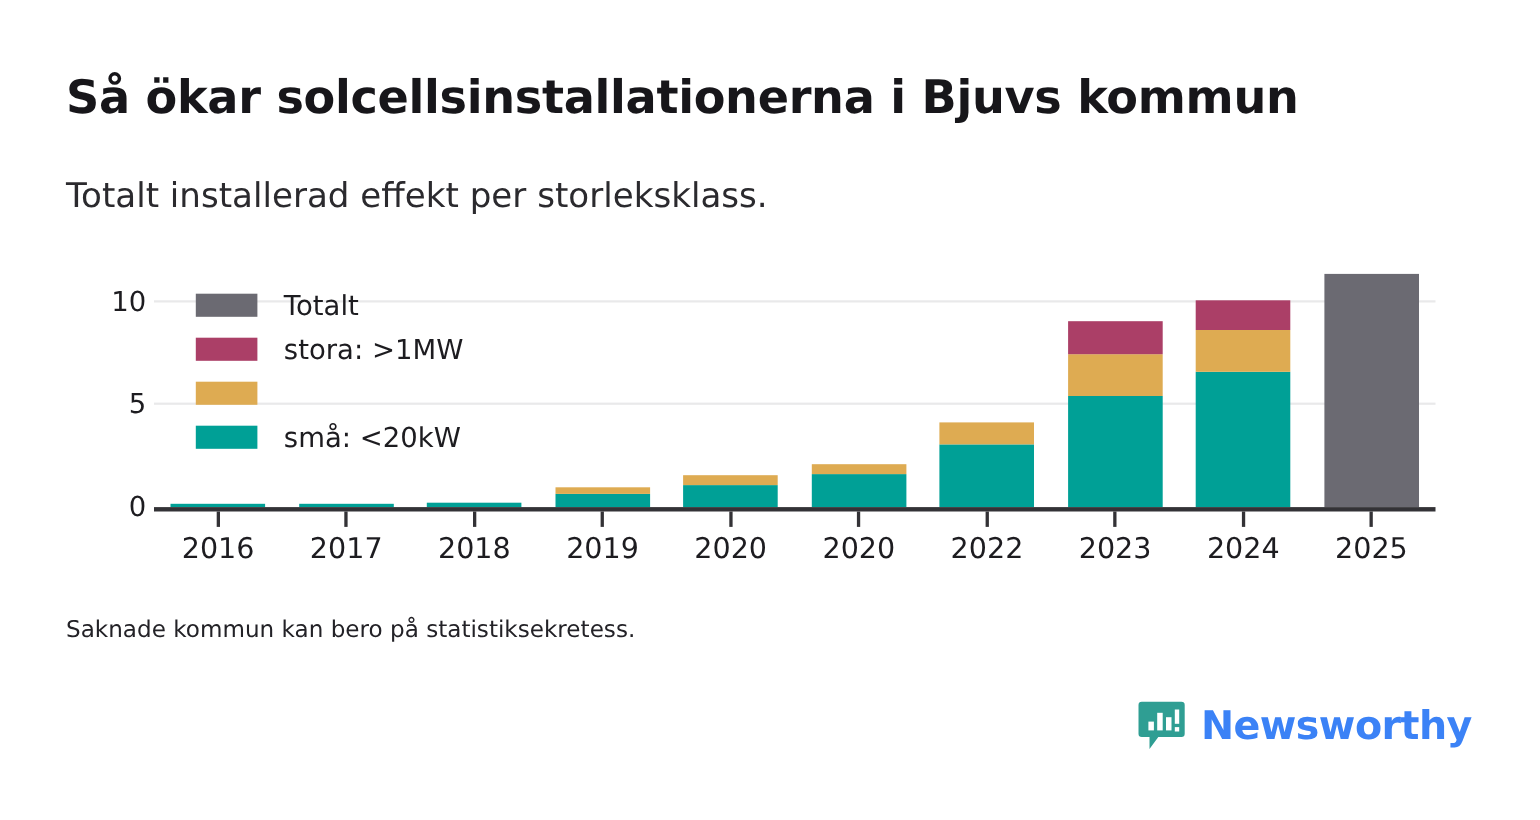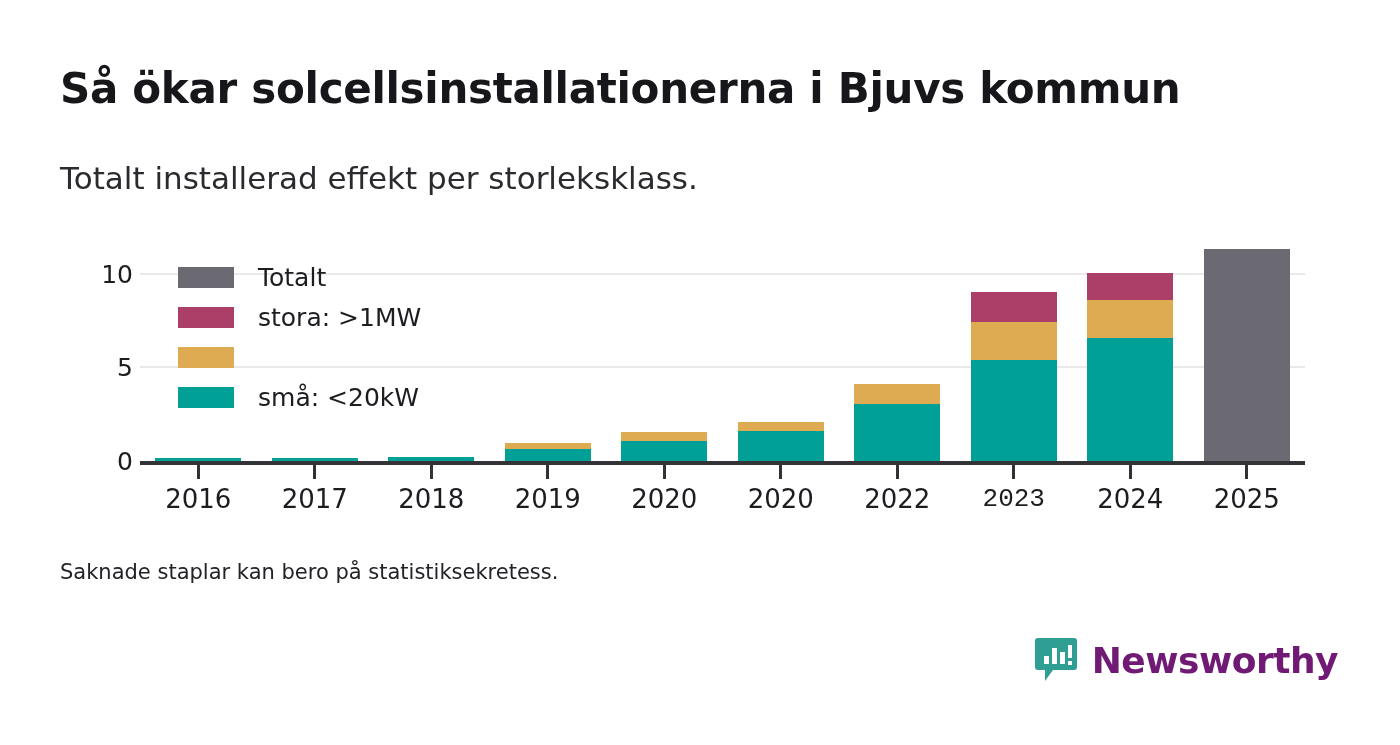--- a/index.html
+++ b/index.html
@@ -159,21 +159,21 @@
   }
   .logo-mark {
     width: 44px;
     height: 48px;
     flex: 0 0 auto;
   }
   .logo-text {
     margin-left: 14px;
     font-size: 36px;
     font-weight: bold;
-    color: #701a75;
+    color: #3b82f6;
     letter-spacing: -0.5px;
   }
 </style>
 </head>
 <body>
 
 <div class="page">
 
   <div class="title">Så ökar solcellsinstallationerna i Bjuvs kommun</div>
   <div class="subtitle">Totalt installerad effekt per storleksklass.</div>
@@ -241,21 +241,21 @@
           <div class="xlabel" style="left: 291.25px;">2018</div>
           <div class="xtick-mark" style="left: 406.25px;"></div>
           <div class="xlabel" style="left: 407.75px;">2019</div>
           <div class="xtick-mark" style="left: 522.75px;"></div>
           <div class="xlabel" style="left: 524.25px;">2020</div>
           <div class="xtick-mark" style="left: 639.25px;"></div>
           <div class="xlabel" style="left: 640.75px;">2020</div>
           <div class="xtick-mark" style="left: 755.75px;"></div>
           <div class="xlabel" style="left: 757.25px;">2022</div>
           <div class="xtick-mark" style="left: 872.25px;"></div>
-          <div class="xlabel" style="left: 873.75px; font-family: Liberation Mono, monospace;">2023</div>
+          <div class="xlabel" style="left: 873.75px;">2023</div>
           <div class="xtick-mark" style="left: 988.75px;"></div>
           <div class="xlabel" style="left: 990.25px;">2024</div>
           <div class="xtick-mark" style="left: 1105.25px;"></div>
           <div class="xlabel" style="left: 1106.75px;">2025</div>
         </div>
     </div>
 
     <div class="legend" id="legend">
         <div class="legend-item">
           <span class="legend-swatch" style="background: rgb(107, 106, 114);"></span>
@@ -268,21 +268,21 @@
         <div class="legend-item">
           <span class="legend-swatch" style="background: rgb(222, 171, 82);"></span>
         </div>
         <div class="legend-item">
           <span class="legend-swatch" style="background: rgb(0, 160, 150);"></span>
           <span class="legend-label">små: &lt;20kW</span>
         </div>
       </div>
   </div>
 
-  <div class="footnote">Saknade staplar kan bero på statistiksekretess.</div>
+  <div class="footnote">Saknade kommun kan bero på statistiksekretess.</div>
 
   <div class="logo">
     <span class="logo-mark">
       <svg width="44" height="48" viewBox="0 0 44 48" xmlns="http://www.w3.org/2000/svg">
         <path d="M4 2 h36 a3 3 0 0 1 3 3 v26 a3 3 0 0 1 -3 3 h-21 l-8 11 v-11 h-7 a3 3 0 0 1 -3 -3 v-26 a3 3 0 0 1 3 -3 z" fill="#2f9e93"></path>
         <rect x="10" y="20" width="5" height="8" fill="#ffffff"></rect>
         <rect x="18" y="12" width="5" height="16" fill="#ffffff"></rect>
         <rect x="26" y="16" width="5" height="12" fill="#ffffff"></rect>
         <rect x="34" y="9" width="4" height="13" fill="#ffffff"></rect>
         <rect x="34" y="25" width="4" height="4" fill="#ffffff"></rect>

